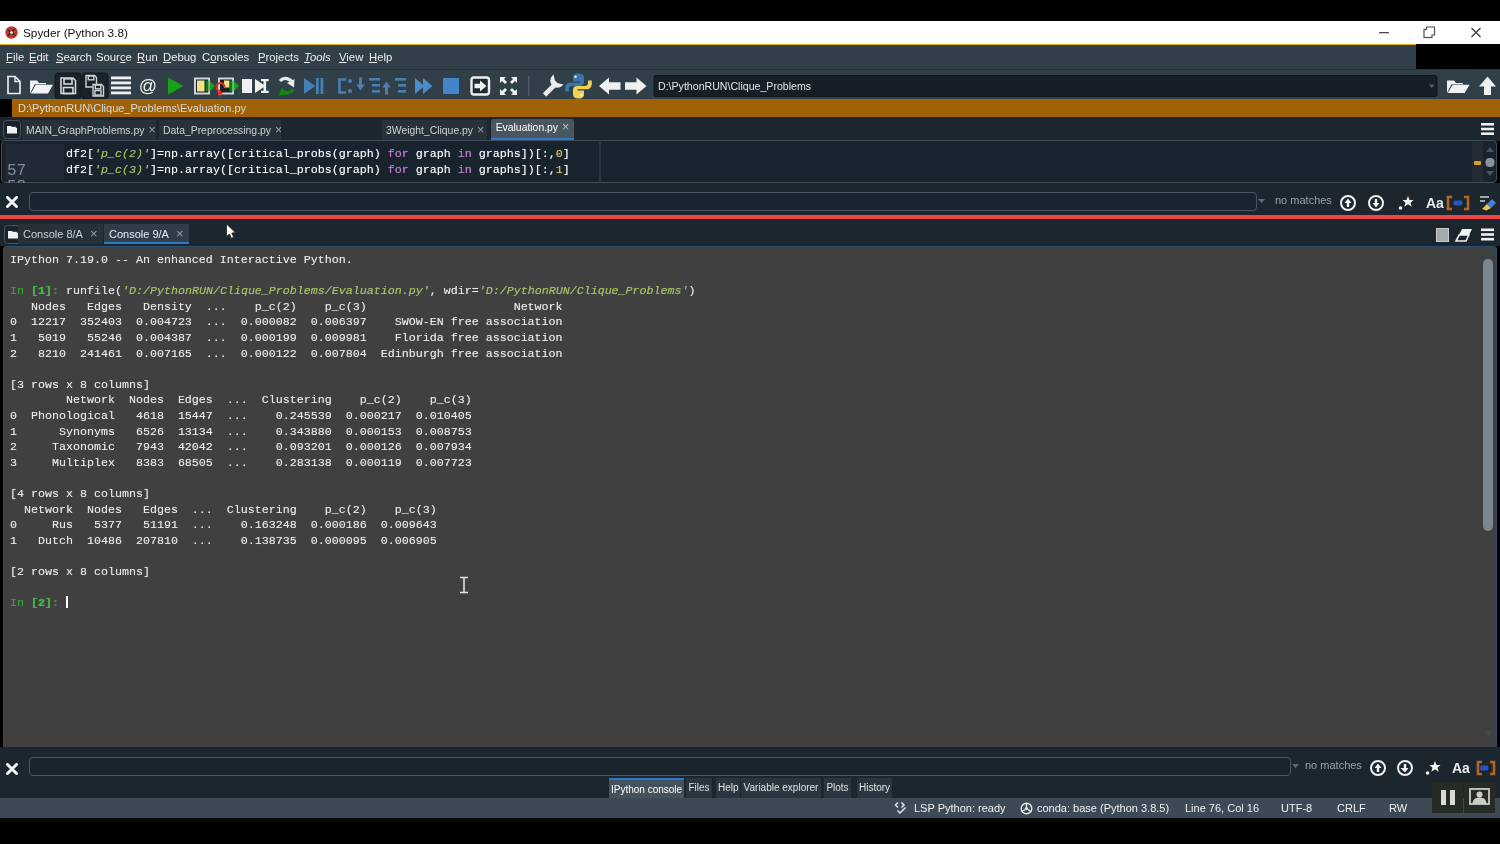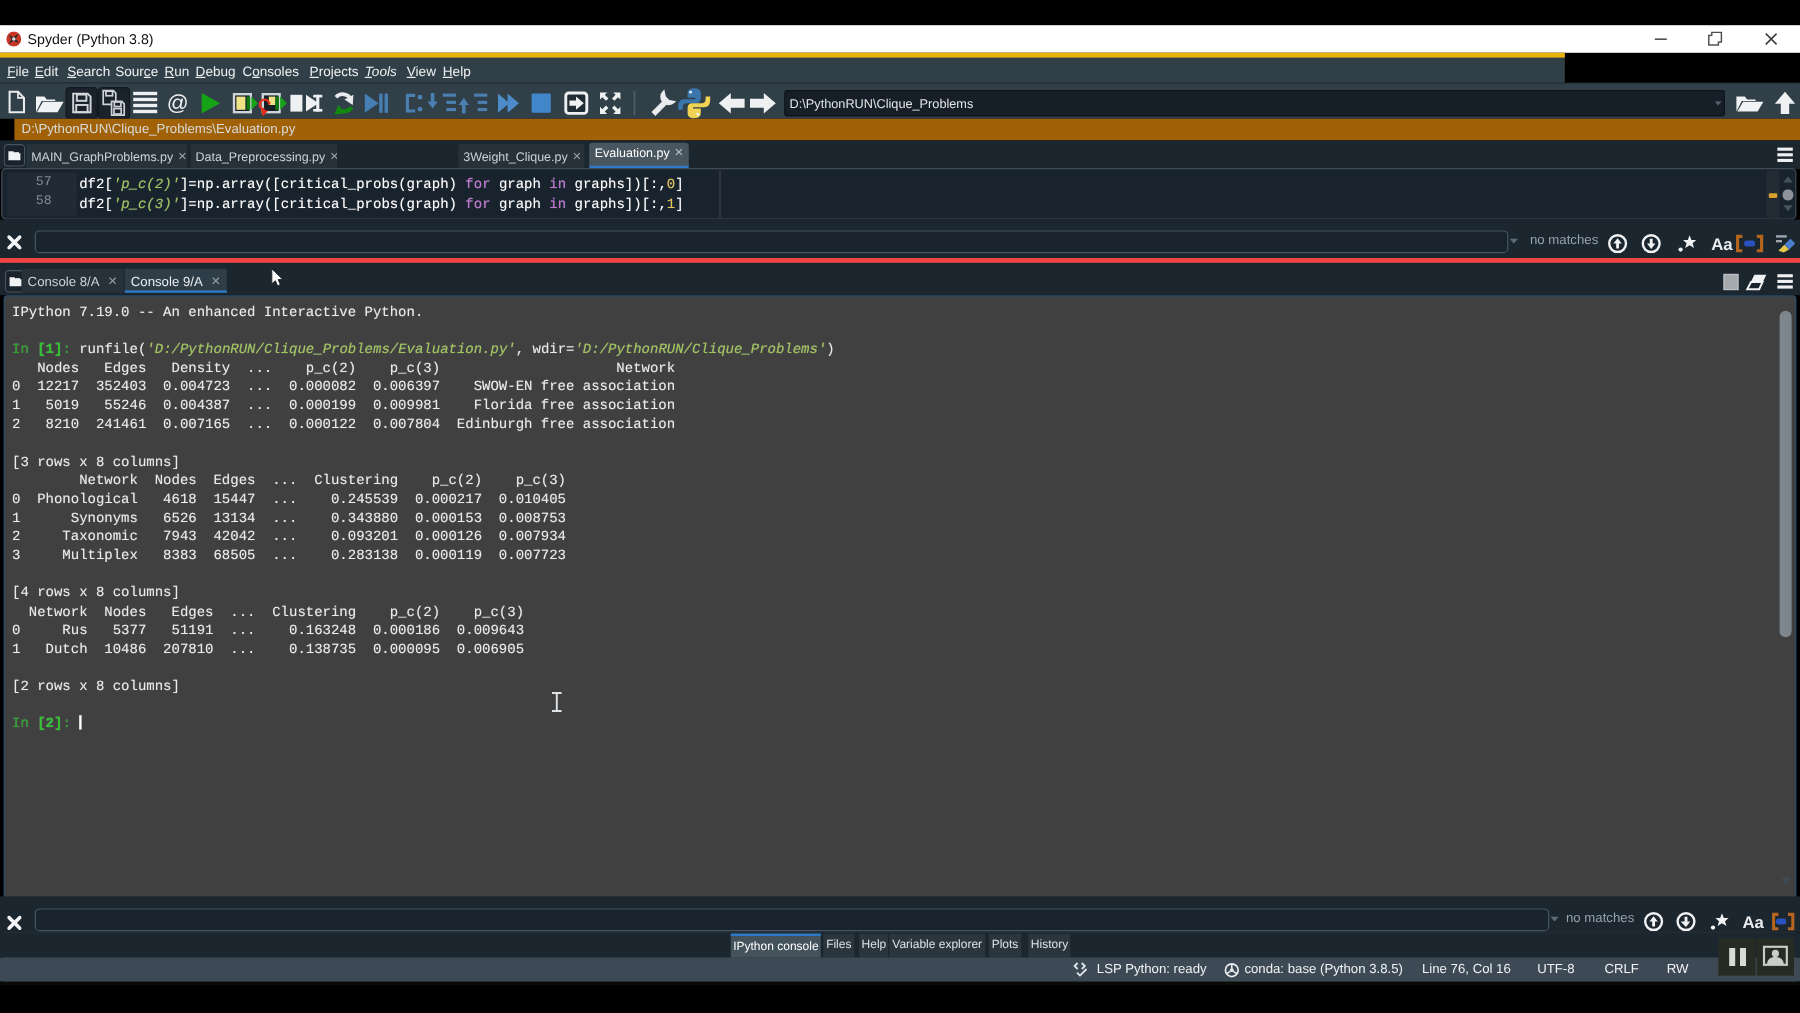--- a/index.html
+++ b/index.html
@@ -4,38 +4,38 @@
 <style>
 * { margin:0; padding:0; box-sizing:border-box; }
 html,body { width:1500px; height:844px; background:#000; overflow:hidden; }
 body { font-family:"Liberation Sans", sans-serif; }
 .screen { position:absolute; top:0; left:0; width:1500px; height:844px; background:#000; }
 .abs { position:absolute; }
 
 .titlebar { position:absolute; top:21px; left:0; width:1500px; height:23px; background:#ffffff; }
 .titletxt { position:absolute; left:23px; top:4.5px; font-size:11.8px; color:#111; }
 
-.menubar { position:absolute; top:44px; left:0; width:1304px; height:25px; background:#313f49; border-top:4px solid #eab308; }
+.menubar { position:absolute; top:44px; left:0; width:1416px; height:25px; background:#313f49; border-top:1px solid #eab308; }
 .menubar span.mi { position:absolute; top:6px; font-size:11.3px; color:#eef0f1; }
 .menubar u { text-decoration:underline; }
 
 .toolbar { position:absolute; top:69px; left:0; width:1500px; height:30px; background:#313f49; border-top:1px solid #27323b; }
 
 .pathbar { position:absolute; top:99px; left:12px; width:1500px; height:18px; background:#a16207;text-align:center; }
 .pathbar .ptxt { position:absolute; left:6px; top:2.5px; font-size:11px; color:#d7dbde; }
 
 .edtabs { position:absolute; top:117px; left:0; width:1500px; height:24px; background:#1c262f; }
 .etab { position:absolute; top:3px; height:20px; background:#27313a; color:#ccd2d7; font-size:10.4px; line-height:20px; padding:0 4px; white-space:nowrap; overflow:hidden;text-align:center; }
 .etab .x { color:#98a2aa; font-size:12.5px; margin-left:4px; }
 .etab.active { background:#4a565f; color:#ffffff; border-bottom:2.5px solid #2e7ac7; border-radius:3px 3px 0 0; line-height:17px; top:2px; height:21px; }
 .etab.active .x { color:#b8c2ca; }
 
 .editor { position:absolute; top:140px; left:1px; width:1496px; height:43px; background:#19232d; border:1px solid #404d59; border-radius:4px; }
 .gutter { position:absolute; left:4px; top:3px; width:58px; height:36px; background:#222b35; }
-.lnum { position:absolute; width:36px; text-align:right; font-family:"Liberation Mono", monospace; font-size:11px; color:#7e8a96; }
+.lnum { position:absolute; width:36px; font-family:"Liberation Mono", monospace; font-size:16px; color:#7e8a96;margin-top:16px; }
 .edgeline { position:absolute; left:597px; top:1px; width:2px; height:40px; background:#2c3642; }
 pre.code { position:absolute; left:64px; font-family:"Liberation Mono", monospace; font-size:11.67px; line-height:16px; color:#fefefe; text-shadow:0 0 0.8px rgba(240,242,244,0.45); }
 .s { color:#9fc558; font-style:italic; }
 .k { color:#c173d4; }
 .n { color:#e3c750; }
 
 .findbar { position:absolute; left:0; width:1500px; background:#1c262f; }
 .finput { position:absolute; left:29px; border:1px solid #455563; border-radius:4px; background:#19232d; }
 .nomatch { position:absolute; font-size:11px; color:#96a2ac; }
 

